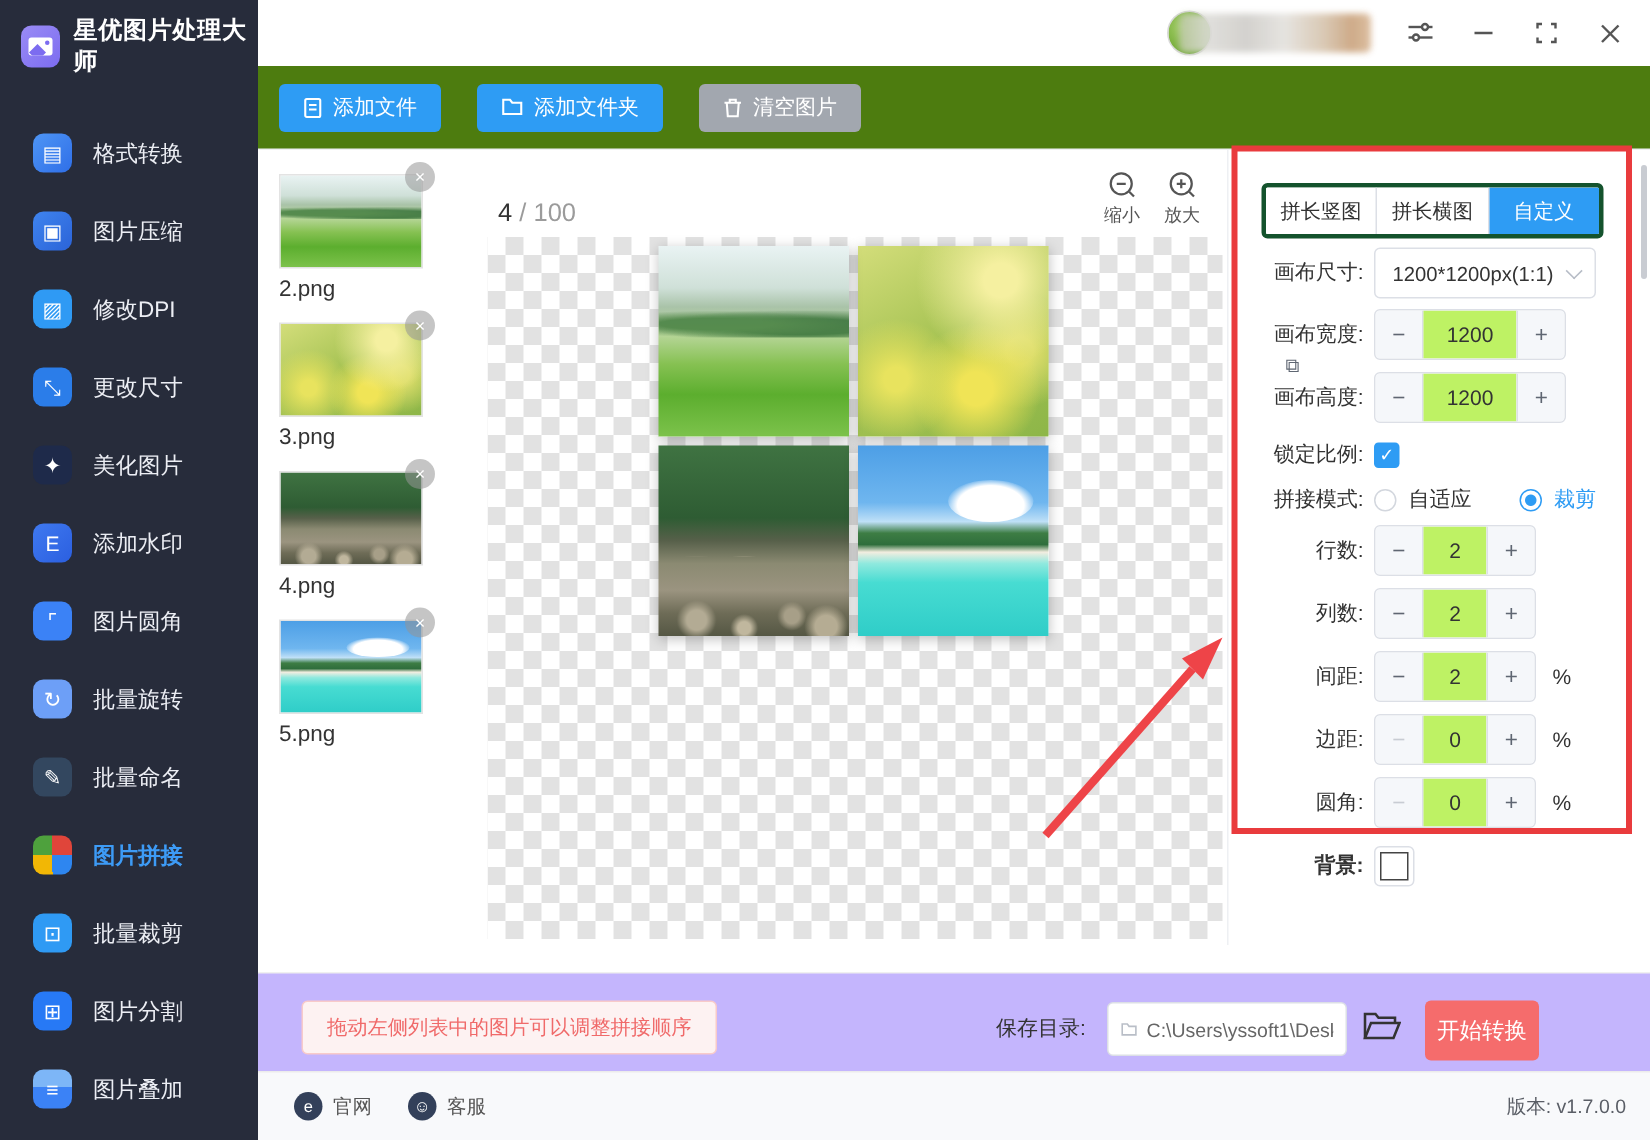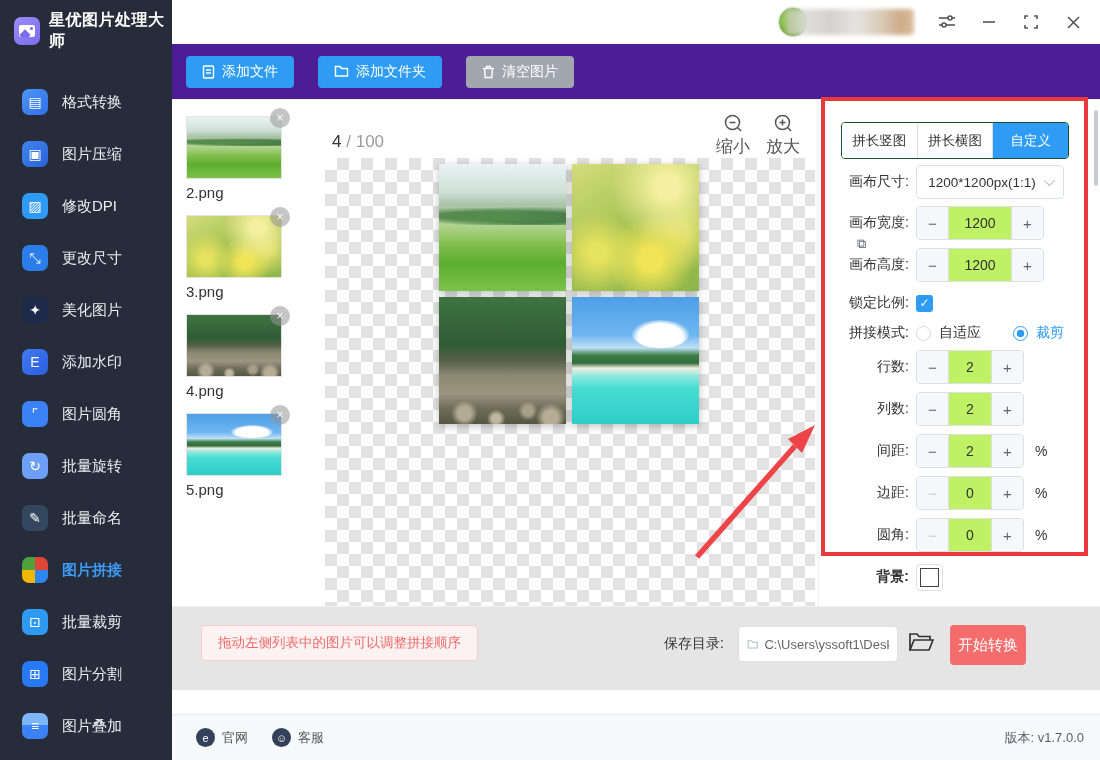--- a/index.html
+++ b/index.html
@@ -34,21 +34,21 @@
   .ic-13 { background:linear-gradient(180deg,#7db6f7 0 45%,#3b82f6 45% 100%); border-radius:6px; }
 
   
   .titlebar { position:absolute; left:172px; top:0; width:928px; height:44px; background:#fff; }
   .tb-right { position:absolute; right:0; top:0; height:44px; display:flex; align-items:center; gap:24px; padding-right:18px; }
   .avatar { width:30px; height:30px; border-radius:50%; background:radial-gradient(circle at 35% 35%,#a5d06a,#6fa832 70%,#4e8f2f); border:1px solid #d8d8d8; }
   .blur-name { width:128px; height:26px; border-radius:4px; margin-left:-22px; filter:blur(2px); background:linear-gradient(90deg,#b9c79e 0%,#dddcd8 15%,#cfcdc9 35%,#e3e1dd 55%,#d6c4ae 75%,#c9a27c 90%,#d9b897 100%); opacity:.9; }
   .win-ico { display:flex; align-items:center; justify-content:center; width:18px; height:18px; cursor:pointer; }
 
   
-  .toolbar { position:absolute; left:172px; top:44px; width:928px; height:56px; background:#4c1d95; border-bottom:1px solid #eef0f3; display:flex; align-items:center; gap:24px; padding-left:14px; }
+  .toolbar { position:absolute; left:172px; top:44px; width:928px; height:56px; background:#4d7c0f; border-bottom:1px solid #eef0f3; display:flex; align-items:center; gap:24px; padding-left:14px; }
   .btn { display:flex; align-items:center; gap:7px; height:32px; padding:0 16px; border:none; border-radius:4px; color:#fff; font-size:14px; cursor:pointer; font-family:inherit; }
   .btn.blue { background:#2e9cf4; }
   .btn.gray { background:#a2a7af; }
 
   
   .filelist { position:absolute; left:172px; top:100px; width:146px; height:530px; background:#fff; padding:16px 0 0 14px; }
   .thumb-item { position:relative; width:96px; margin-bottom:14px; }
   .thumb { width:96px; height:63px; border:1px solid #e3e3e3; background:#fff; }
   .thumb-close { position:absolute; right:-8px; top:-8px; width:20px; height:20px; border-radius:50%; background:rgba(150,150,150,.55); color:#fff; font-size:12px; display:flex; align-items:center; justify-content:center; cursor:pointer; }
   .thumb-name { font-size:15px; color:#333; margin:5px 0 6px 0; }
@@ -60,30 +60,30 @@
   .img-river { background:linear-gradient(180deg,#3f7342 0%,#2e5c33 38%,#57604a 50%,#8b8a72 62%,#9b9480 76%,#6e6c57 88%,#555744 100%); position:relative; overflow:hidden; }
   .img-river::before { content:""; position:absolute; left:0; bottom:0; width:100%; height:42%; background:radial-gradient(circle at 20% 80%,#b3ab94 0 6%,transparent 12%),radial-gradient(circle at 45% 90%,#c0b79e 0 5%,transparent 11%),radial-gradient(circle at 70% 75%,#a79f88 0 5%,transparent 10%),radial-gradient(circle at 88% 88%,#b5ac93 0 6%,transparent 12%); }
   .img-beach { background:linear-gradient(180deg,#4d9fe6 0%,#6fb6ef 30%,#bfe0f7 40%,#3d7d44 46%,#2f6e3c 52%,#f2ede0 56%,#8fe9de 62%,#47dcd2 72%,#2fcdc8 100%); position:relative; overflow:hidden; }
   .img-beach::before { content:""; position:absolute; right:8%; top:18%; width:45%; height:22%; border-radius:50%; background:radial-gradient(ellipse at 50% 60%,#ffffff 0 55%,rgba(255,255,255,0) 75%); }
 
   .canvas-col { position:absolute; left:318px; top:100px; width:500px; height:530px; background:#fff; }
   .counter { position:absolute; left:14px; top:32px; font-size:17px; color:#333; }
   .counter .sep,.counter .total { color:#9b9b9b; }
   .zoom-ctrls { position:absolute; right:18px; top:14px; display:flex; gap:16px; }
   .zctrl { display:flex; flex-direction:column; align-items:center; gap:2px; cursor:pointer; }
-  .zctrl .zlabel { font-size:17px; color:#555; }
+  .zctrl .zlabel { font-size:12px; color:#555; }
   .board { position:absolute; left:7px; top:58px; width:490px; height:468px; background:repeating-conic-gradient(#e2e2e2 0% 25%, #ffffff 0% 50%) 0 0/24px 24px; }
   .collage { position:absolute; left:114px; top:6px; width:260px; height:260px; display:grid; grid-template-columns:1fr 1fr; grid-template-rows:1fr 1fr; gap:6px; }
   .collage > div { box-shadow:0 2px 8px rgba(0,0,0,.25); }
 
   
   .settings { position:absolute; left:818px; top:100px; width:282px; height:530px; background:#fff; border-left:1px solid #eef0f3; }
   .srow { position:absolute; left:0; width:100%; height:34px; display:flex; align-items:center; }
   .rlabel { position:absolute; left:0; width:90px; text-align:right; font-size:14px; color:#333; }
-  .tabs { position:absolute; left:22px; top:22px; width:228px; height:37px; display:flex; border:1px solid #14532d; border-radius:4px; overflow:hidden; }
+  .tabs { position:absolute; left:22px; top:22px; width:228px; height:37px; display:flex; border:3px solid #14532d; border-radius:4px; overflow:hidden; }
   .tab { flex:1; display:flex; align-items:center; justify-content:center; font-size:13.5px; color:#333; background:#fff; cursor:pointer; border-right:1px solid #dcdfe6; }
   .tab:last-child { border-right:none; }
   .tab.active { background:#2e9cf4; color:#fff; }
   .dropdown { position:absolute; left:97px; width:148px; height:34px; border:1px solid #dcdfe6; border-radius:4px; display:flex; align-items:center; justify-content:center; gap:8px; font-size:13.5px; color:#333; cursor:pointer; }
   .caret { width:8px; height:8px; border-right:1.6px solid #b6bcc6; border-bottom:1.6px solid #b6bcc6; transform:rotate(45deg) translateY(-2px); }
   .stepper { position:absolute; left:97px; height:34px; display:flex; border:1px solid #dcdfe6; border-radius:4px; overflow:hidden; }
   .stepper.wide { width:128px; }
   .stepper.sm { width:108px; }
   .st-btn { width:32px; background:#f5f7fa; border:none; color:#5f6672; font-size:15px; cursor:pointer; font-family:inherit; }
   .st-btn.left { border-right:1px solid #dcdfe6; }
@@ -101,21 +101,21 @@
   .radio-opt.selected .ro-label { color:#2e9cf4; }
   .swatch { position:absolute; left:97px; width:27px; height:27px; border:1px solid #dcdfe6; border-radius:4px; background:#fff; padding:3px; cursor:pointer; }
   .swatch-inner { width:100%; height:100%; border:1px solid #444; background:#fff; }
   .vscroll { position:absolute; right:2px; top:10px; width:4px; height:76px; border-radius:2px; background:#c9ccd2; }
 
   
   .red-rect { position:absolute; left:821px; top:97px; width:267px; height:459px; border:4px solid #e93b3d; z-index:20; pointer-events:none; }
   .arrow-svg { position:absolute; left:635px; top:415px; z-index:21; pointer-events:none; }
 
   
-  .bottombar { position:absolute; left:172px; top:606px; width:928px; height:84px; background:#e5e5e5; border-top:1px solid #f0f0f0; }
+  .bottombar { position:absolute; left:172px; top:648px; width:928px; height:84px; background:#c4b5fd; border-top:1px solid #f0f0f0; }
   .hint { position:absolute; left:29px; top:18px; height:36px; display:flex; align-items:center; padding:0 16px; background:#fdf2f2; border:1px solid #f8caca; border-radius:4px; color:#f06a6a; font-size:13.5px; }
   .save-label { position:absolute; left:492px; top:28px; font-size:14px; color:#333; }
   .save-input-wrap { position:absolute; left:566px; top:19px; width:160px; height:36px; border:1px solid #dcdfe6; border-radius:4px; display:flex; align-items:center; gap:6px; padding:0 8px; background:#fff; }
   .save-input { border:none; outline:none; width:100%; font-size:13px; color:#666; font-family:inherit; background:transparent; }
   .folder-open-btn { position:absolute; left:736px; top:24px; cursor:pointer; background:none; border:none; }
   .start-btn { position:absolute; left:778px; top:18px; width:76px; height:40px; background:#f56c6c; border:none; border-radius:4px; color:#fff; font-size:15px; cursor:pointer; font-family:inherit; }
 
   
   .footer { position:absolute; left:172px; top:714px; width:928px; height:46px; background:#f8f9fb; border-top:1px solid #ececec; display:flex; align-items:center; }
   .f-item { display:flex; align-items:center; gap:7px; margin-left:24px; cursor:pointer; }

